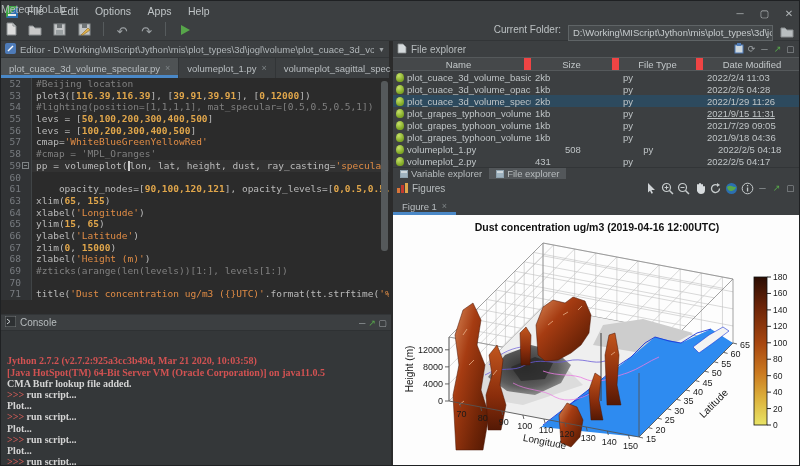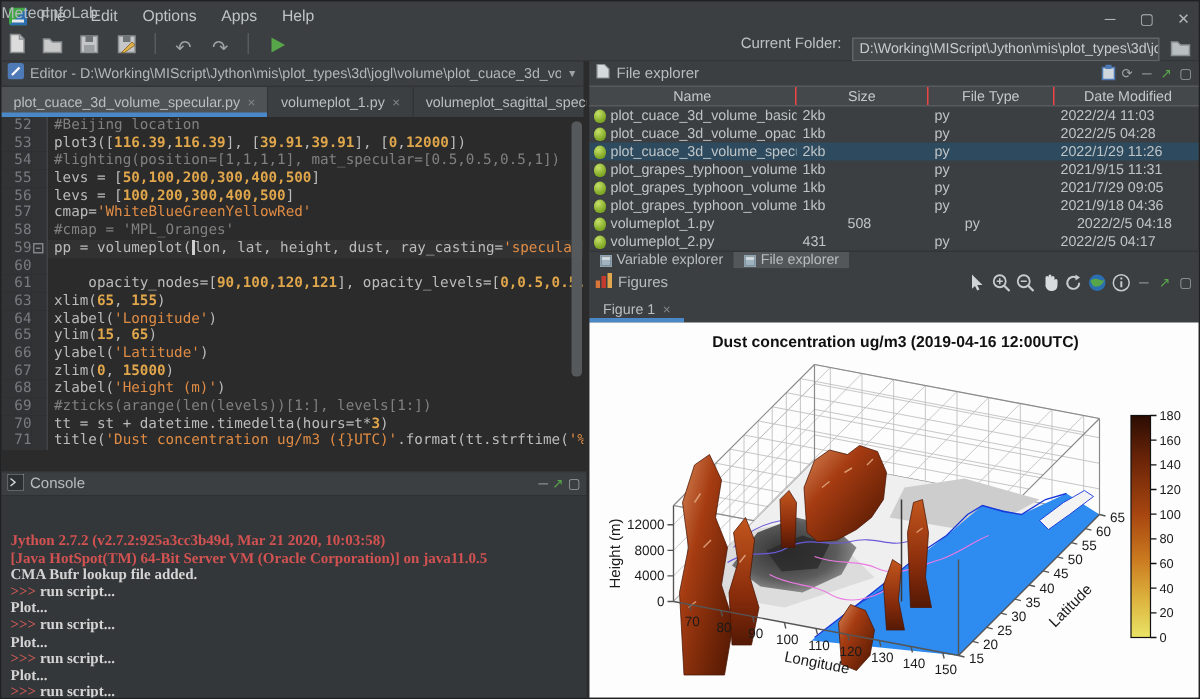--- a/index.html
+++ b/index.html
@@ -53,21 +53,21 @@
   #console-body { position:relative; height:136px; overflow:hidden; font-family:Liberation Serif, serif; font-size:10px; line-height:11.2px; font-weight:bold; padding:2px 0 0 6px; white-space:pre; }
   .seg-err { color:#d25252; } .seg-prm { color:#cf5b56; } .seg-out { color:#d4d4d4; }
 
   
   #vsplit { left:390px; top:40px; width:2px; height:426px; background:#2b2b2b; }
 
   
   #fx { left:392px; top:40px; width:408px; height:138px; background:#3c3f41; }
   #fx-head { height:16px; }
   #fx-cols { display:flex; height:14px; background:#45484a; border-top:1px solid #55595b; border-bottom:1px solid #55595b; }
-  .fx-col { color:#c3c8ca; font-size:9.5px; text-align:center; border-right:1px solid #ef4444; line-height:13px; }
+  .fx-col { color:#c3c8ca; font-size:9.5px; text-align:center; border-right:7px solid #ef4444; line-height:13px; }
   .fx-row { display:flex; height:12px; align-items:center; color:#bfc4c6; font-size:9.5px; }
   .fx-row.sel { background:#2d4a5e; }
   .fx-cell { white-space:nowrap; overflow:hidden; }
   .pyicon { display:inline-block; width:8px; height:9px; border-radius:50% 50% 45% 45%; background:radial-gradient(circle at 35% 30%, #c6e168, #7da523 70%); margin:0 3px 0 3px; flex:0 0 8px; }
   #fx-tabs { display:flex; height:12px; align-items:stretch; background:#3c3f41; border-top:1px solid #323537; }
   .fx-tab { display:flex; align-items:center; gap:3px; padding:0 7px; color:#b7bcbe; font-size:9.5px; }
   .fx-tab.active { background:#53575a; }
   .mini-ic { display:inline-block; width:8px; height:8px; border:1px solid #8fa3b0; background:linear-gradient(180deg,#cfd8dd 40%,#9fb3c0 40%); }
 
   
@@ -196,21 +196,21 @@
           <div class="code-line hl"><span class="gnum">59</span><span class="gfold"><span class="foldbox"></span></span><span class="ctext"><span class="seg-pl">pp = volumeplot(</span><span class="caret"></span><span class="seg-pl">lon, lat, height, dust, ray_casting=</span><span class="seg-st">'specular'</span></span></div>
           <div class="code-line"><span class="gnum">60</span><span class="gfold"></span></div>
           <div class="code-line"><span class="gnum">61</span><span class="gfold"></span><span class="ctext"><span class="seg-pl">    opacity_nodes=[</span><span class="seg-nu">90,100,120,121</span><span class="seg-pl">], opacity_levels=[</span><span class="seg-nu">0,0.5,0.5,0</span></span></div>
           <div class="code-line"><span class="gnum">63</span><span class="gfold"></span><span class="ctext"><span class="seg-pl">xlim(</span><span class="seg-nu">65</span><span class="seg-pl">, </span><span class="seg-nu">155</span><span class="seg-pl">)</span></span></div>
           <div class="code-line"><span class="gnum">64</span><span class="gfold"></span><span class="ctext"><span class="seg-pl">xlabel(</span><span class="seg-st">'Longitude'</span><span class="seg-pl">)</span></span></div>
           <div class="code-line"><span class="gnum">65</span><span class="gfold"></span><span class="ctext"><span class="seg-pl">ylim(</span><span class="seg-nu">15</span><span class="seg-pl">, </span><span class="seg-nu">65</span><span class="seg-pl">)</span></span></div>
           <div class="code-line"><span class="gnum">66</span><span class="gfold"></span><span class="ctext"><span class="seg-pl">ylabel(</span><span class="seg-st">'Latitude'</span><span class="seg-pl">)</span></span></div>
           <div class="code-line"><span class="gnum">67</span><span class="gfold"></span><span class="ctext"><span class="seg-pl">zlim(</span><span class="seg-nu">0</span><span class="seg-pl">, </span><span class="seg-nu">15000</span><span class="seg-pl">)</span></span></div>
           <div class="code-line"><span class="gnum">68</span><span class="gfold"></span><span class="ctext"><span class="seg-pl">zlabel(</span><span class="seg-st">'Height (m)'</span><span class="seg-pl">)</span></span></div>
           <div class="code-line"><span class="gnum">69</span><span class="gfold"></span><span class="ctext"><span class="seg-cm">#zticks(arange(len(levels))[1:], levels[1:])</span></span></div>
-          <div class="code-line"><span class="gnum">70</span><span class="gfold"></span><span class="ctext"><span class="seg-pl">tt = st + datetime.timedelta(hours=t*</span><span class="seg-nu">3</span><span class="seg-pl">)</span></span></div>
+          <div class="code-line"><span class="gnum">70</span><span class="gfold"></span></div>
           <div class="code-line"><span class="gnum">71</span><span class="gfold"></span><span class="ctext"><span class="seg-pl">title(</span><span class="seg-st">'Dust concentration ug/m3 ({}UTC)'</span><span class="seg-pl">.format(tt.strftime(</span><span class="seg-st">'%Y-%m-%d %H:</span></span></div>
         </div>
       <div class="vscroll" style="top:3px;height:170px"></div>
     </div>
   </div>
 
   <div id="console" class="abs">
     <div id="console-head" class="phead">
       <span><svg width="11" height="11">
             <rect x="0" y="0" width="11" height="11" rx="1" fill="#2d3032" stroke="#8a8f91" stroke-width="0.8"></rect>
@@ -282,21 +282,21 @@
           <span class="fx-cell" style="width: 84px; padding-left: 4px;">py</span>
           <span class="fx-cell" style="width: 98px; padding-left: 4px;">2022/1/29 11:26</span>
         </div>
         <div class="fx-row">
           <span class="fx-cell" style="width: 138px; display: flex; align-items: center;">
             <span class="pyicon"></span>
             <span>plot_grapes_typhoon_volume.py</span>
           </span>
           <span class="fx-cell" style="width: 88px; padding-left: 4px;">1kb</span>
           <span class="fx-cell" style="width: 84px; padding-left: 4px;">py</span>
-          <span class="fx-cell" style="width: 98px; padding-left: 4px;">2021/9/15 11:31</span>
+          <span class="fx-cell" style="width: 98px; padding-left: 4px; text-decoration: underline;">2021/9/15 11:31</span>
         </div>
         <div class="fx-row">
           <span class="fx-cell" style="width: 138px; display: flex; align-items: center;">
             <span class="pyicon"></span>
             <span>plot_grapes_typhoon_volume_1.py</span>
           </span>
           <span class="fx-cell" style="width: 88px; padding-left: 4px;">1kb</span>
           <span class="fx-cell" style="width: 84px; padding-left: 4px;">py</span>
           <span class="fx-cell" style="width: 98px; padding-left: 4px;">2021/7/29 09:05</span>
         </div>

